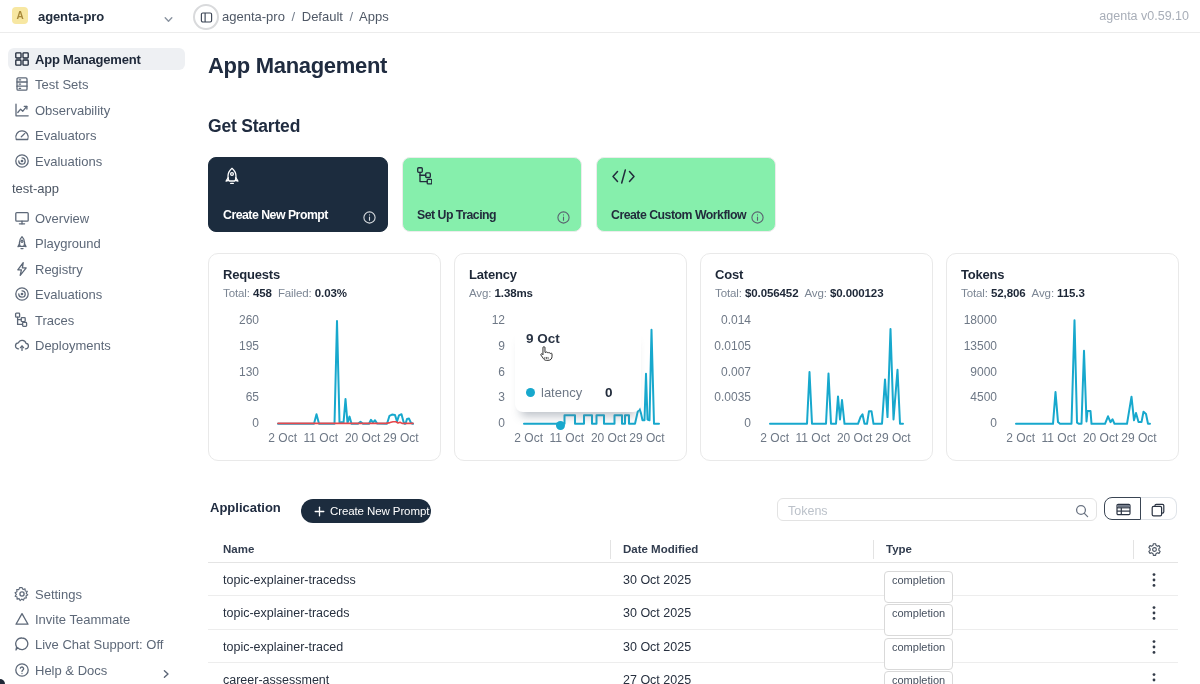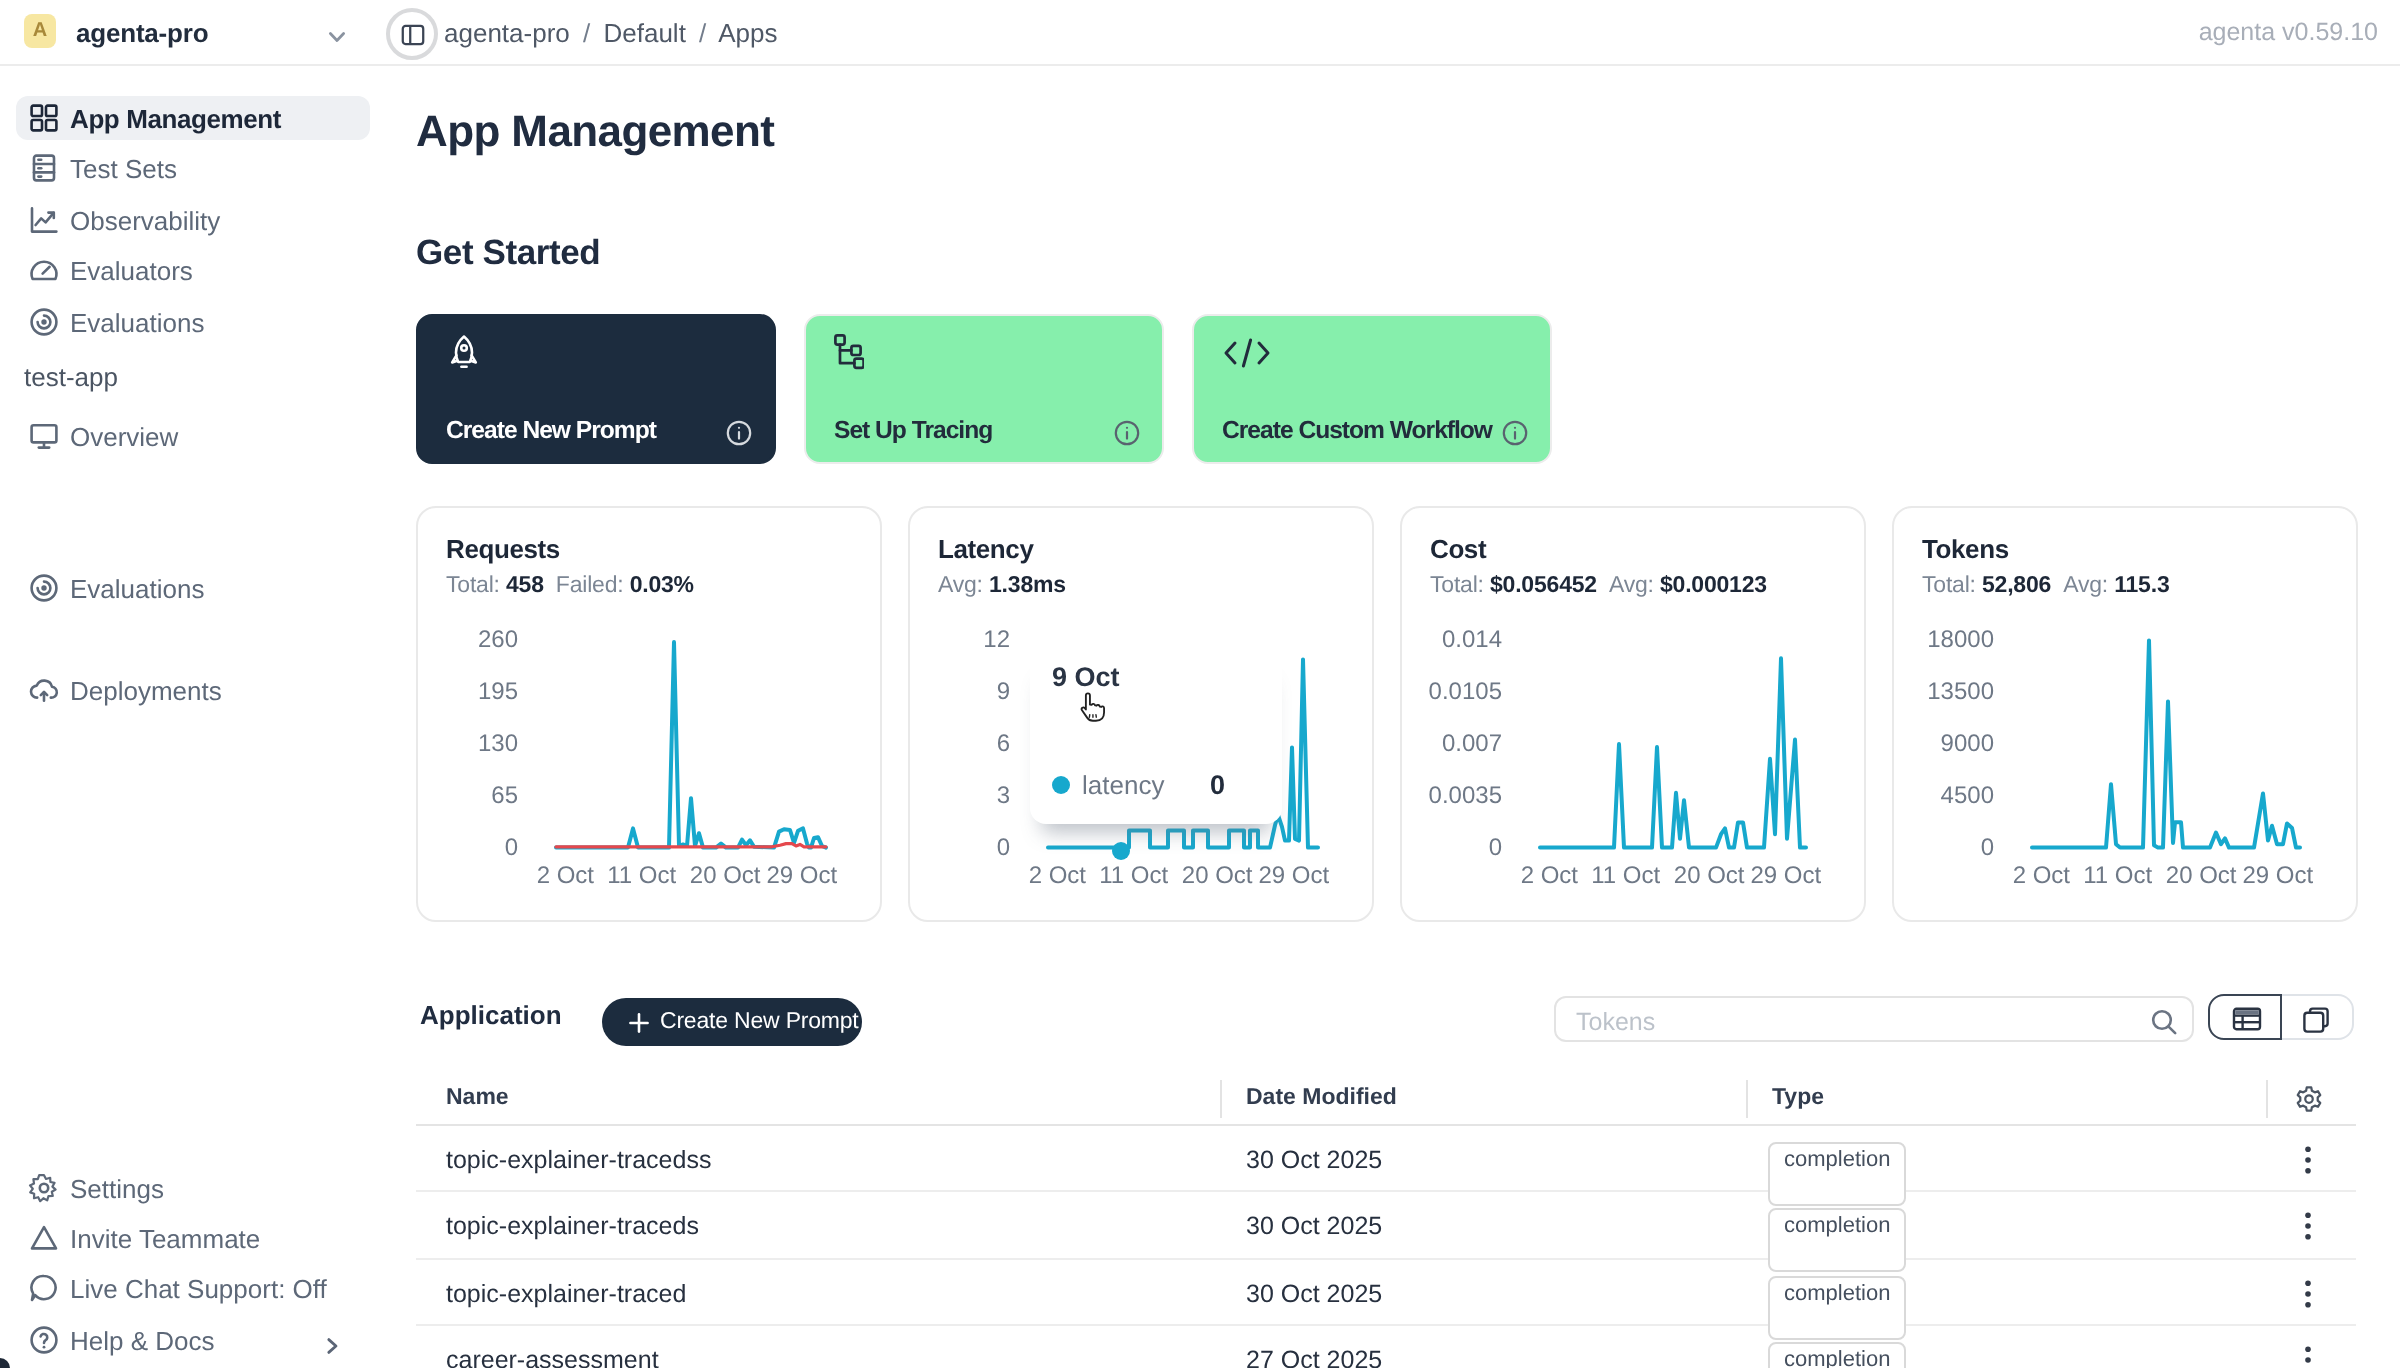--- a/index.html
+++ b/index.html
@@ -159,27 +159,53 @@
     </div>
 <div class="nav-sec" style="top:181px">test-app</div>
 <div class="nav-item" style="top:207px">
       <span class="nico"><svg width="16" height="16" viewBox="0 0 16 16" fill="none" stroke="currentColor" stroke-width="1.3" stroke-linecap="round" stroke-linejoin="round">
           <rect x="1.8" y="2.6" width="12.4" height="8.6" rx="1"></rect>
           <line x1="5.4" y1="13.8" x2="10.6" y2="13.8"></line>
           <line x1="8" y1="11.2" x2="8" y2="13.8"></line>
         </svg></span>
       <span class="nlab">Overview</span>
     </div>
+<div class="nav-item" style="top:232.4px">
+      <span class="nico"><svg width="16" height="16" viewBox="0 0 16 16" fill="none" stroke="currentColor" stroke-width="1.3" stroke-linecap="round" stroke-linejoin="round">
+          <path d="M8 1.6 C9.8 3.4 10.6 5.5 10.6 7.8 c0 1.5 -0.3 2.7 -0.8 3.6 H6.2 C5.7 10.5 5.4 9.3 5.4 7.8 c0 -2.3 0.8 -4.4 2.6 -6.2 Z"></path>
+          <circle cx="8" cy="6.2" r="1.1"></circle>
+          <path d="M5.5 8.8 L4 11.6 L6 11.1"></path>
+          <path d="M10.5 8.8 L12 11.6 L10 11.1"></path>
+          <path d="M7 13.6 h2"></path>
+        </svg></span>
+      <span class="nlab">Playground</span>
+    </div>
+<div class="nav-item" style="top:257.8px">
+      <span class="nico"><svg width="16" height="16" viewBox="0 0 16 16" fill="none" stroke="currentColor" stroke-width="1.3" stroke-linecap="round" stroke-linejoin="round">
+          <path d="M9.2 1.6 L3.8 8.8 H7.4 L6.2 14.4 L12.2 6.9 H8.4 Z"></path>
+        </svg></span>
+      <span class="nlab">Registry</span>
+    </div>
 <div class="nav-item" style="top:283.2px">
       <span class="nico"><svg width="16" height="16" viewBox="0 0 16 16" fill="none" stroke="currentColor" stroke-width="1.3" stroke-linecap="round" stroke-linejoin="round">
           <circle cx="8" cy="8" r="6.2"></circle>
           <path d="M8 4.8 a3.2 3.2 0 1 1 -3.2 3.2"></path>
           <circle cx="8" cy="8" r="0.7" fill="currentColor"></circle>
         </svg></span>
       <span class="nlab">Evaluations</span>
+    </div>
+<div class="nav-item" style="top:308.6px">
+      <span class="nico"><svg width="16" height="16" viewBox="0 0 16 16" fill="none" stroke="currentColor" stroke-width="1.3" stroke-linecap="round" stroke-linejoin="round">
+          <rect x="1.6" y="1.2" width="4" height="4" rx="0.8"></rect>
+          <path d="M3.6 5.2 V7.6 H7.2"></path>
+          <rect x="7.2" y="5.6" width="4" height="4" rx="0.8"></rect>
+          <path d="M3.6 7.6 V12.4 H8.6"></path>
+          <rect x="8.6" y="10.4" width="4" height="4" rx="0.8"></rect>
+        </svg></span>
+      <span class="nlab">Traces</span>
     </div>
 <div class="nav-item" style="top:334px">
       <span class="nico"><svg width="16" height="16" viewBox="0 0 16 16" fill="none" stroke="currentColor" stroke-width="1.3" stroke-linecap="round" stroke-linejoin="round">
           <path d="M4.6 11.8 a3 3 0 0 1 -0.2 -6 a4 4 0 0 1 7.6 0.6 a2.7 2.7 0 0 1 -0.6 5.4"></path>
           <path d="M8 13.4 V9.2"></path>
           <path d="M6.4 10.6 L8 9 L9.6 10.6"></path>
         </svg></span>
       <span class="nlab">Deployments</span>
     </div>
 <div class="nav-item" style="top:608px">

